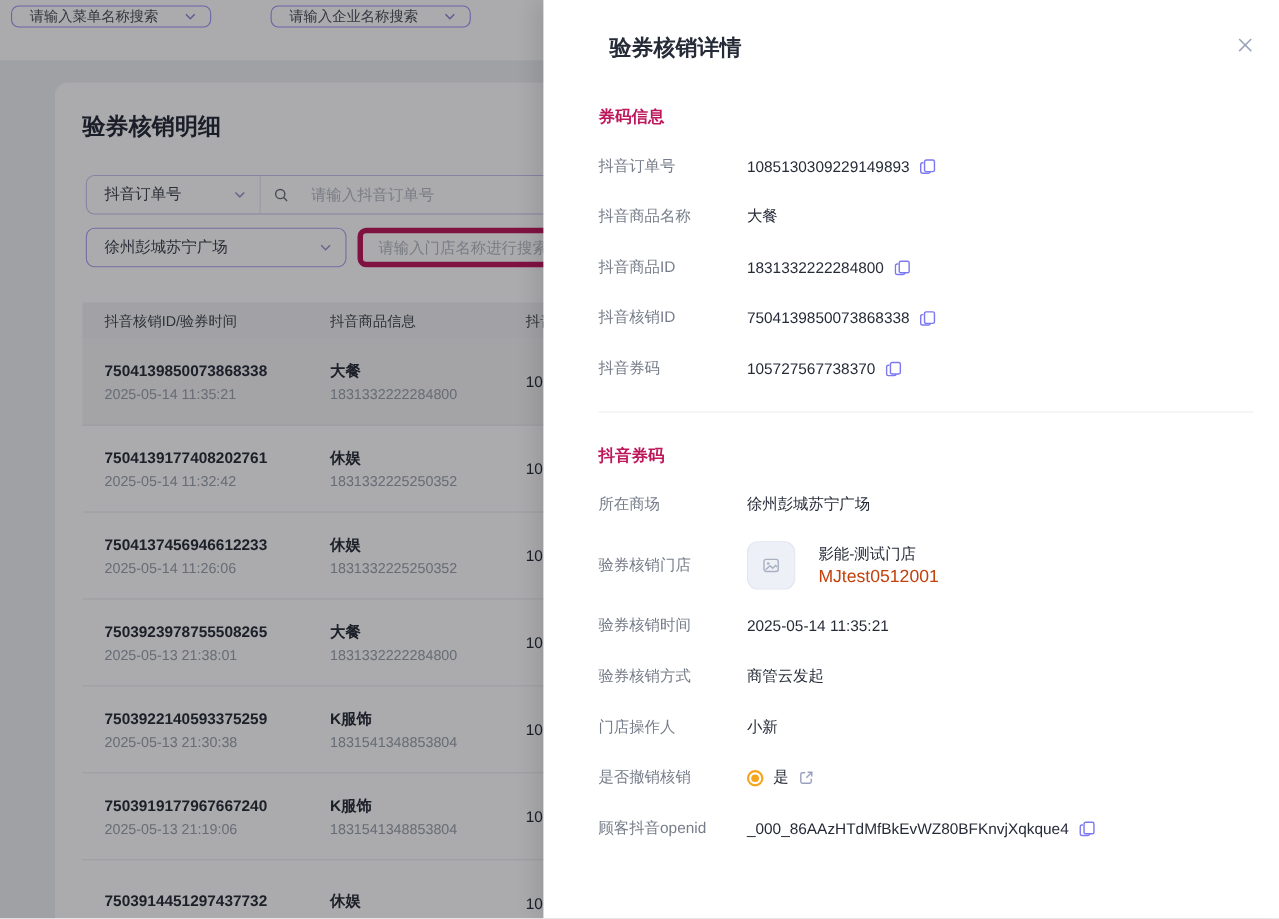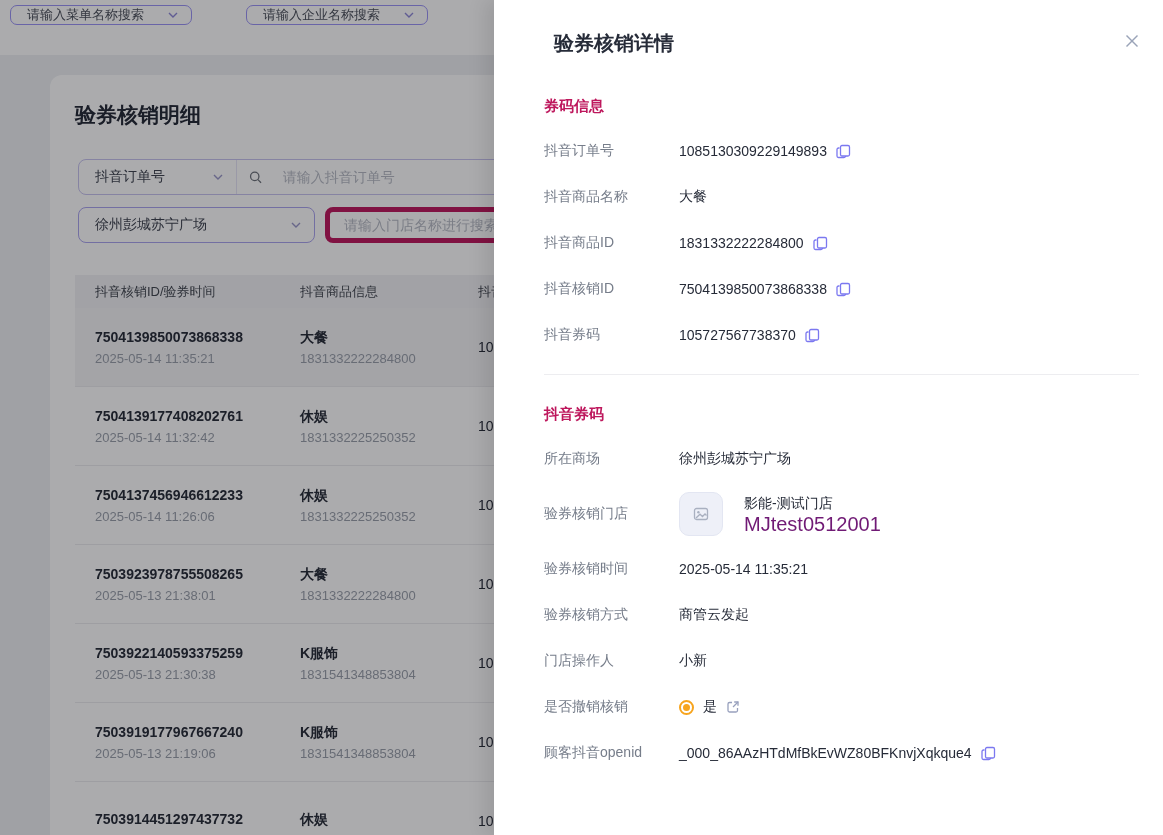--- a/index.html
+++ b/index.html
@@ -59,21 +59,21 @@
   .field { display:flex; align-items:center; min-height:46px; font-size:14px; }
   .field-label { flex:0 0 135px; color:#767d8a; }
   .field-value { color:#262b38; display:flex; align-items:center; gap:9px; }
   .copy-btn { display:inline-flex; cursor:pointer; }
   .section-divider { border:none; border-top:1px solid #ededf0; margin:16px 0 0; }
   .section-2-heading { margin-top:30px; }
   .field.store-field { min-height:64px; }
   .store-avatar { width:44px; height:44px; border-radius:10px; background:#eef0f8; border:1px solid #e3e6f2;
     display:flex; align-items:center; justify-content:center; margin-right:12px; }
   .store-name { font-size:14px; color:#262b38; line-height:21px; }
-  .store-code { font-size:20px; color:#701a75; line-height:21px; }
+  .store-code { font-size:16px; color:#c2410c; line-height:21px; }
   .radio-dot { width:15px; height:15px; border:2px solid #f7a41d; border-radius:50%; display:inline-flex;
     align-items:center; justify-content:center; }
   .radio-dot i { width:7px; height:7px; background:#f7a41d; border-radius:50%; }
   .ext-link { display:inline-flex; cursor:pointer; }
 </style>
 </head>
 <body>
 
 <div class="topbar">
   <div class="top-select s1">

